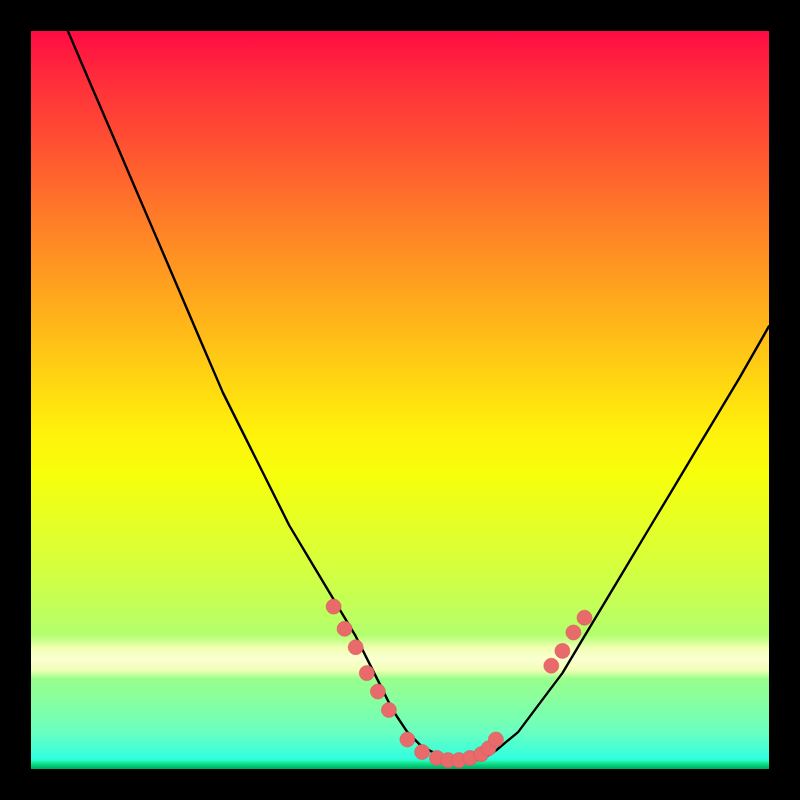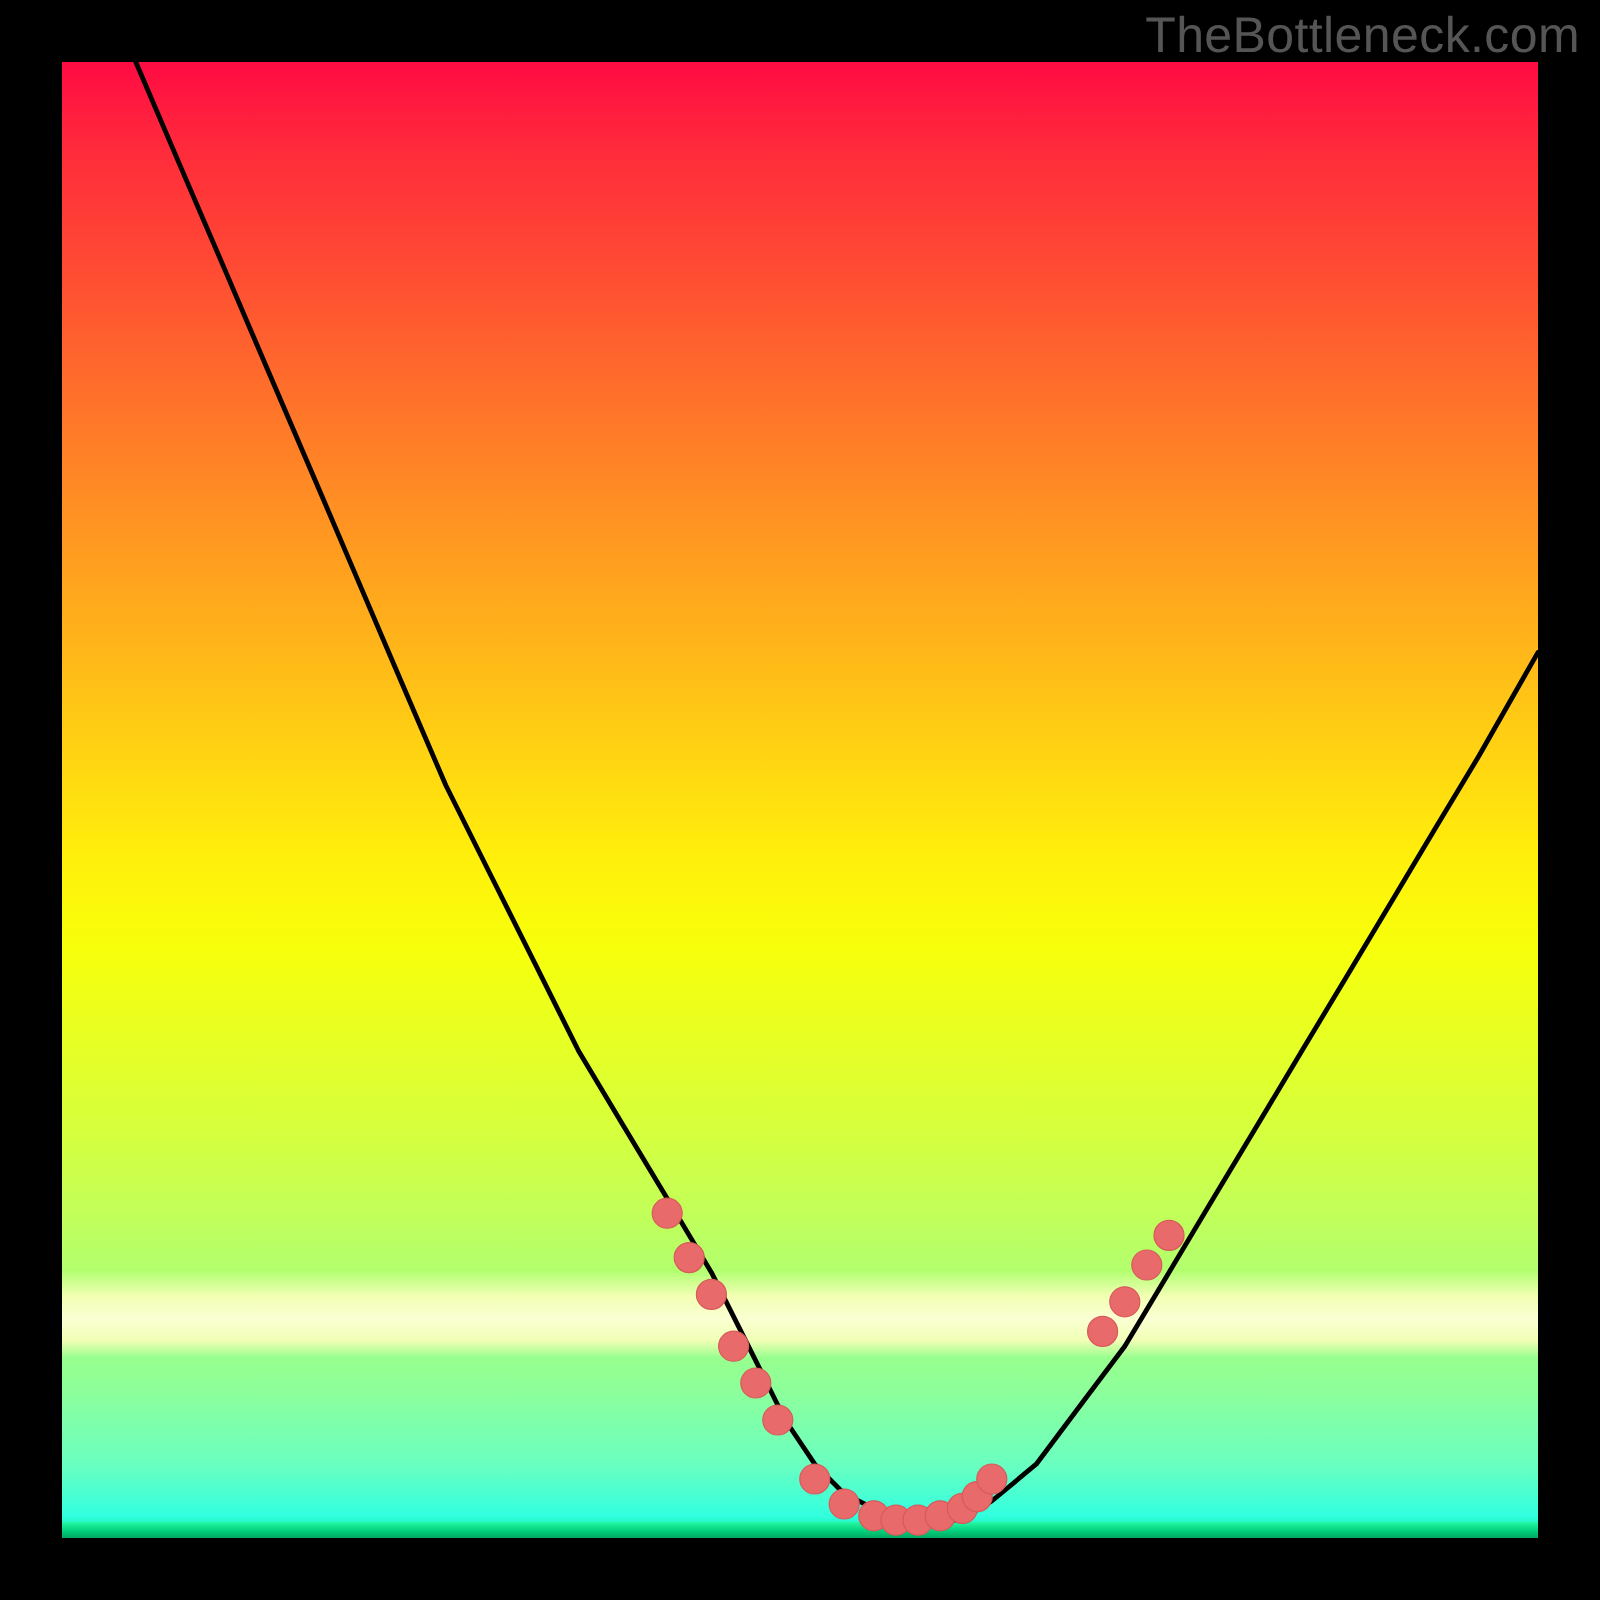--- a/index.html
+++ b/index.html
@@ -85,21 +85,20 @@
     height: 738px;
     overflow: visible;
     pointer-events: none;
   }
 </style>
 </head>
 <body>
 
 <div class="frame">
 
-  <div class="watermark">TheBottleneck.com</div>
 
   <div class="plot-area">
     <div class="bright-band"></div>
     <div class="green-strip"></div>
 
     <svg class="curve-layer" viewBox="0 0 738 738">
       <path id="curve-path" fill="none" stroke-width="2.4" stroke-linecap="round" stroke-linejoin="round" d="M36.9 0.0 L59.0 51.7 L81.2 103.3 L103.3 155.0 L125.5 206.6 L147.6 258.3 L169.7 310.0 L191.9 361.6 L214.0 405.9 L236.2 450.2 L258.3 494.5 L280.4 531.4 L302.6 568.3 L324.7 605.2 L346.9 649.4 L361.6 679.0 L376.4 701.1 L391.1 715.9 L405.9 723.2 L420.7 728.4 L435.4 730.6 L450.2 728.4 L464.9 719.5 L487.1 701.1 L509.2 671.6 L531.4 642.1 L553.5 605.2 L575.6 568.3 L597.8 531.4 L619.9 494.5 L642.1 457.6 L664.2 420.7 L686.3 383.8 L708.5 346.9 L738.0 295.2" stroke="#000000"></path>
       <g id="marker-group">
           <circle cx="302.6" cy="575.6" r="7.5" fill="#e96a6a" stroke="#d85a5a" stroke-width="0.6"></circle>
           <circle cx="313.6" cy="597.8" r="7.5" fill="#e96a6a" stroke="#d85a5a" stroke-width="0.6"></circle>

